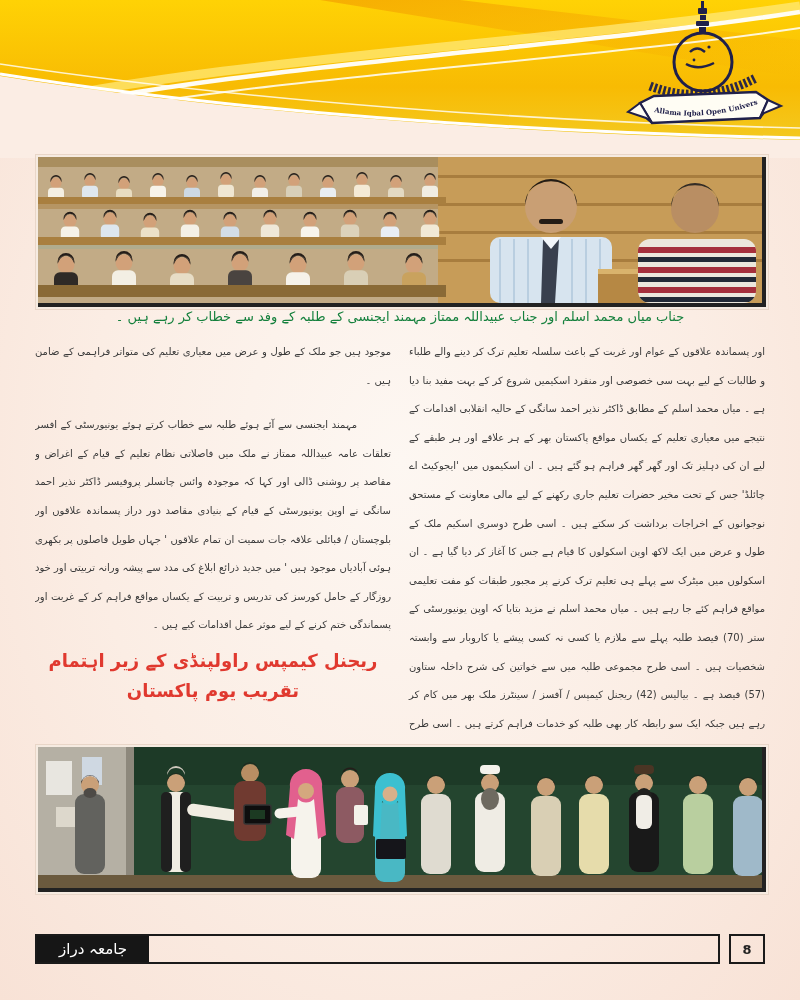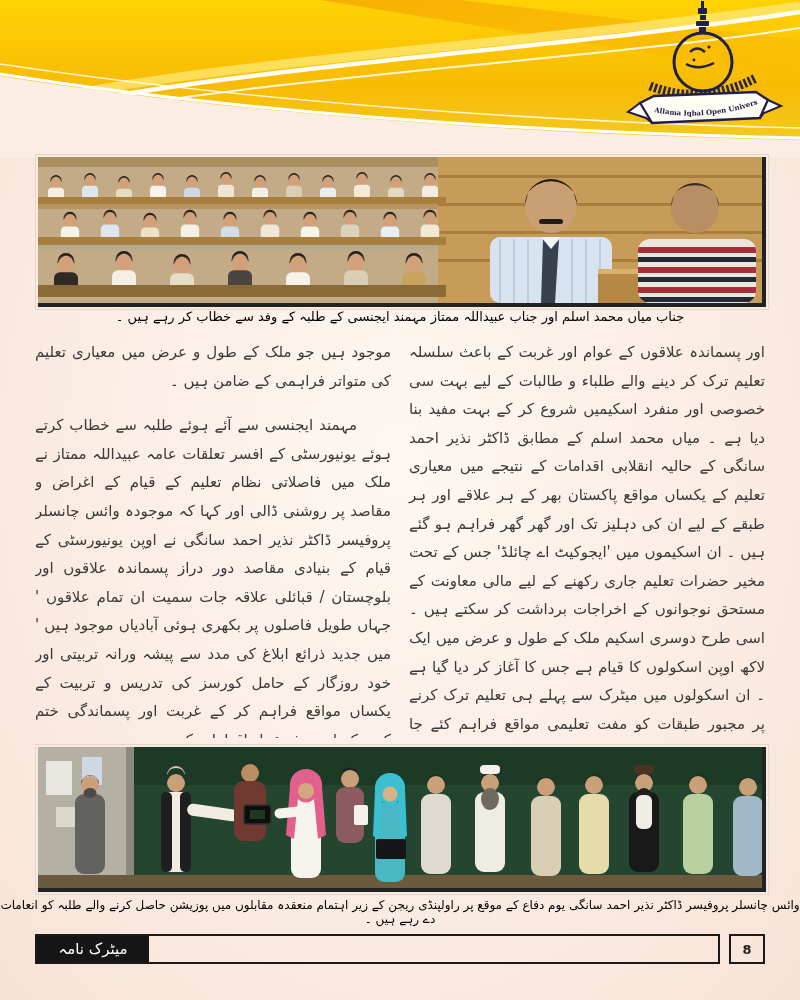--- a/index.html
+++ b/index.html
@@ -12,29 +12,29 @@
   .hdr{position:absolute;top:0;left:0;width:800px;height:158px;}
 
   
   .photo{position:absolute;left:36px;width:728px;border:2px solid #f6ebe1;
          box-shadow:0 0 0 1px #e9d6c8;background:#222;}
   .photo svg{display:block;}
   .photo-top{top:155px;height:150px;}
   .photo-bottom{top:745px;height:145px;}
 
   .caption{position:absolute;left:0;width:800px;text-align:center;
-           color:#000000;direction:rtl;}
+           color:#15803d;direction:rtl;}
   .caption-top{top:309px;font-size:13px;}
   .caption-bottom{top:898px;font-size:12px;}
 
   
   .cols{position:absolute;top:338px;left:35px;width:730px;height:400px;
         display:flex;gap:18px;overflow:hidden;direction:rtl;}
   .col{flex:1;min-width:0;}
-  .urdu{font-size:15px;line-height:28.6px;text-align:justify;color:#3a3a3a;
+  .urdu{font-size:10px;line-height:28.6px;text-align:justify;color:#3a3a3a;
         margin:0;direction:rtl;}
   .urdu.indent{text-indent:34px;margin-top:16px;}
   .evt-head{font-weight:bold;text-align:center;font-size:18px;line-height:30px;
             margin:6px 0 4px 0;direction:rtl;}
 
   
   .footer{position:absolute;top:934px;left:35px;width:730px;height:30px;
           display:flex;align-items:stretch;}
   .foot-bar{flex:1;border:2px solid #1a1a1a;display:flex;background:transparent;}
   .masthead{width:112px;background:#161616;color:#fff;display:flex;
@@ -272,22 +272,21 @@
           <rect x="596" y="18" width="20" height="9" rx="4" fill="#4a3524"></rect>
           <ellipse cx="606" cy="50" rx="8" ry="9" fill="#20201e"></ellipse>
           <rect x="598" y="48" width="16" height="34" rx="6" fill="#f0ede6"></rect>
         </g>
         <use href="#sp" transform="translate(660,38)" color="#b9cf9f"></use>
         <use href="#sp" transform="translate(710,40)" color="#9fb9c9"></use>
       </g>
     </svg>
   </div>
 
-  <div class="caption caption-bottom">وائس چانسلر پروفیسر ڈاکٹر نذیر احمد سانگی یوم دفاع کے موقع پر راولپنڈی ریجن کے زیر اہتمام منعقدہ مقابلوں میں پوزیشن حاصل کرنے والے طلبہ کو انعامات دے رہے ہیں ۔</div>
 
   <div class="footer">
     <div class="foot-bar">
-      <div class="masthead">میٹرک نامہ</div>
+      <div class="masthead">جامعہ دراز</div>
     </div>
     <div class="pageno">8</div>
   </div>
 
 </div>
 
 </body></html>

